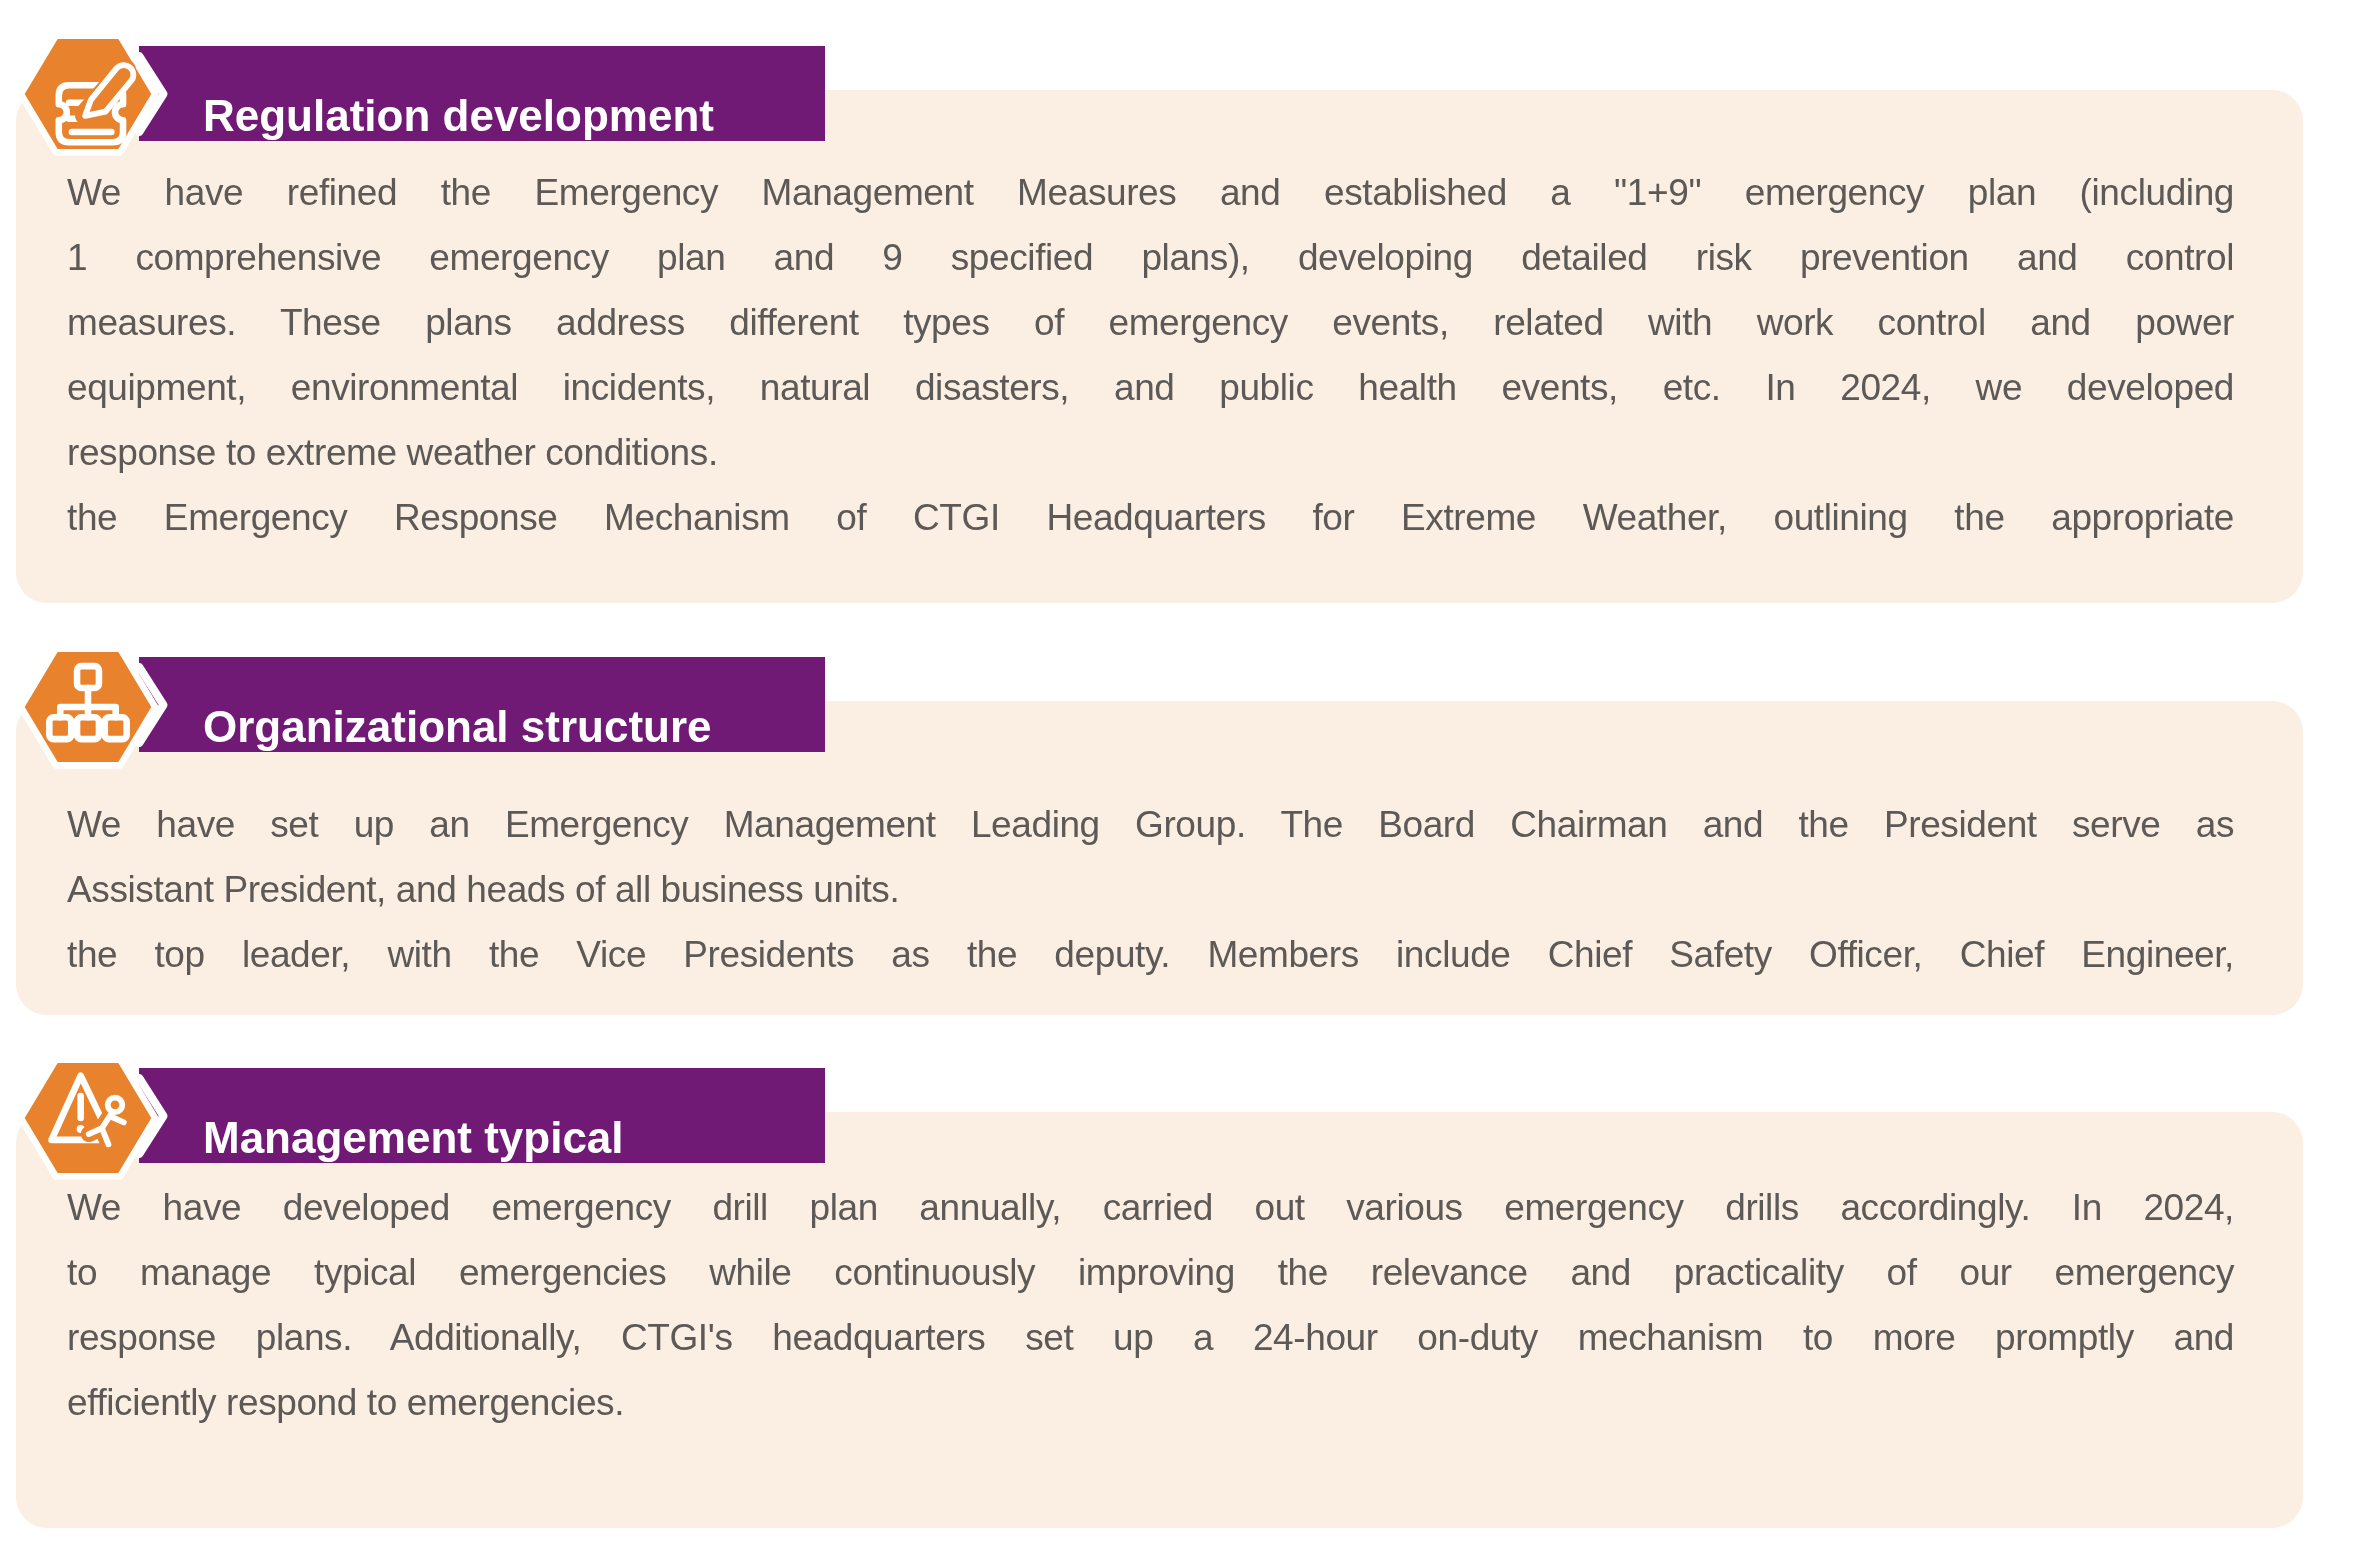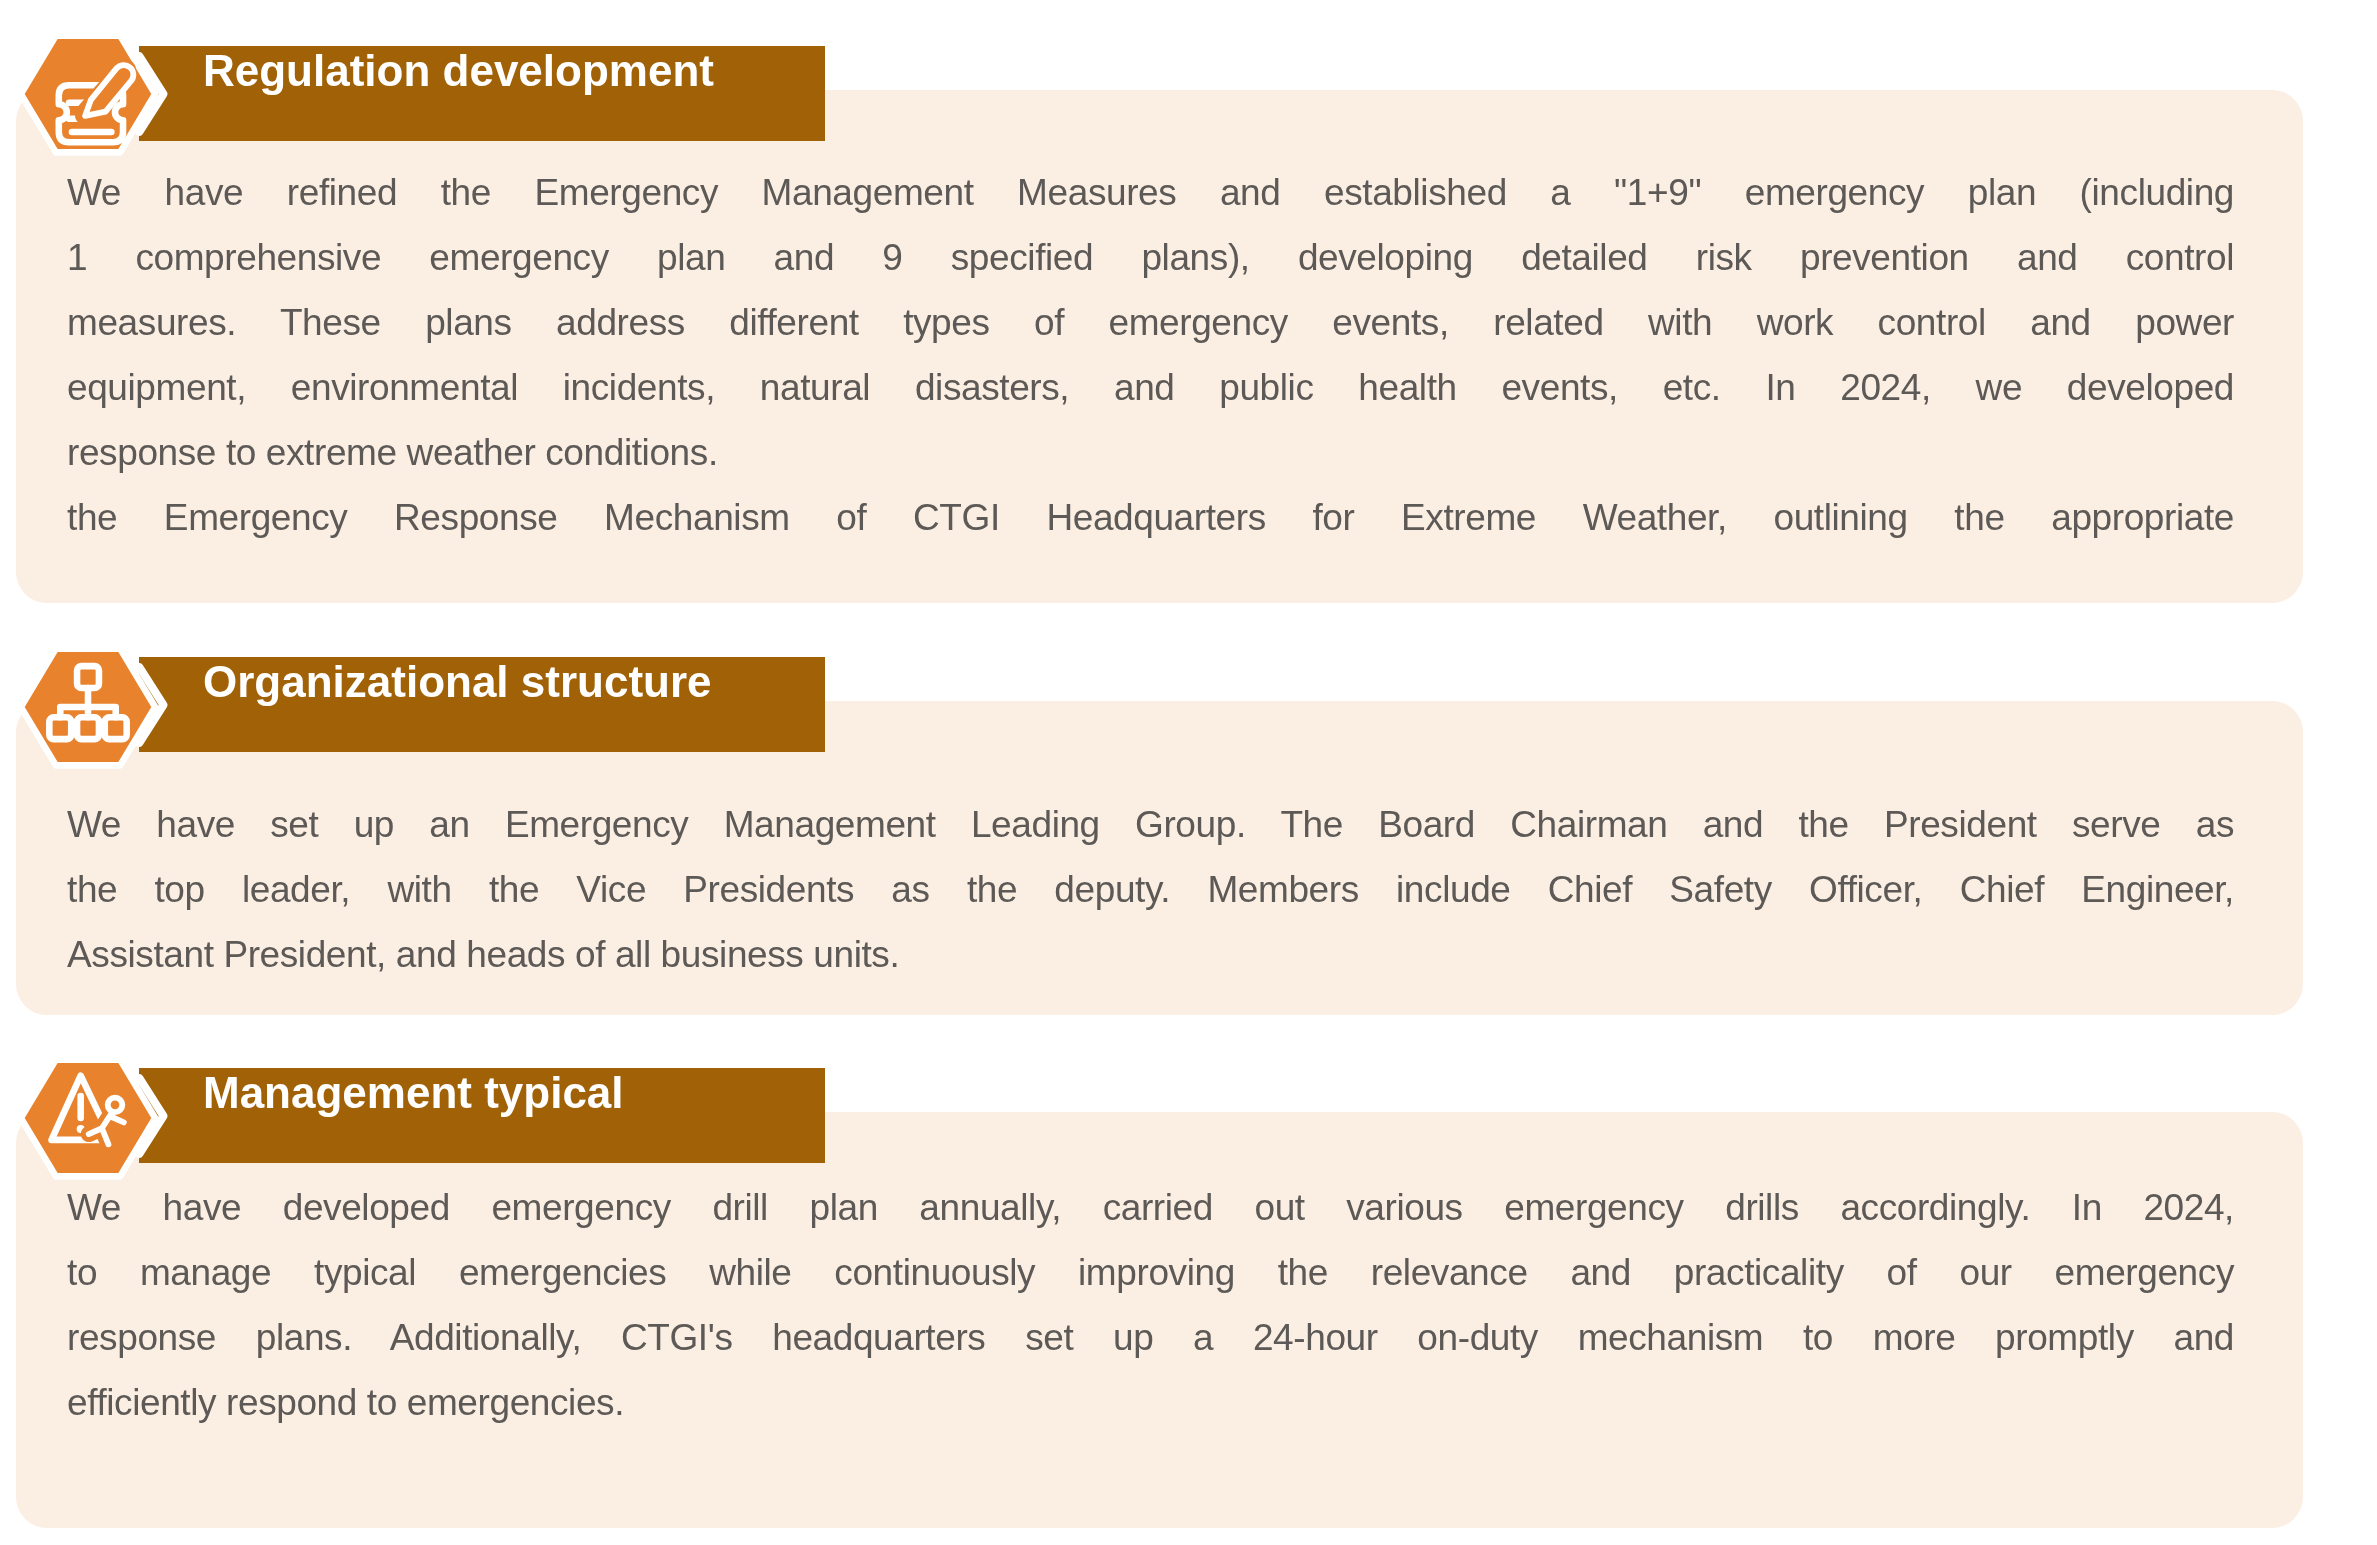--- a/index.html
+++ b/index.html
@@ -17,21 +17,21 @@
   .s3 .panel { top:1112px; height:416px; padding:63px 69px 17px 51px; }
   .line {
     font-size:37px; line-height:65px; color:#5C5956;
     letter-spacing:-0.4px; text-align:justify; text-align-last:justify;
     text-justify:inter-word; white-space:normal;
   }
   .line.last { text-align-last:left; }
   
   .bar {
     position:absolute; left:139px; width:686px; height:95px;
-    background:#a16207; display:flex; align-items:flex-start;
+    background:#701a75; display:flex; align-items:flex-end;
     padding-left:64px; box-sizing:border-box;
   }
   .s1 .bar { top:46px; } .s2 .bar { top:657px; } .s3 .bar { top:1068px; }
   .bar .title {
     color:#FFFFFF; font-size:44px; font-weight:700; letter-spacing:0px;
     white-space:nowrap;
   }
   
   .badge { position:absolute; left:14.6px; width:146px; height:126px; }
   .s1 .badge { top:31px; } .s2 .badge { top:644px; } .s3 .badge { top:1055px; }
@@ -67,22 +67,22 @@
       <path d="M 96 116 L 104 94 L 139 51 A 13 13 0 0 1 159 68 L 124 110 L 96 116 Z" fill="none" stroke="#FFFFFF" stroke-width="8" stroke-linecap="round" stroke-linejoin="round"></path>
     </svg>
     <svg class="chev" viewBox="0 0 50 118">
       <path d="M 7 7 L 40 59 L 7 111" fill="none" stroke="#FFFFFF" stroke-width="11" stroke-linecap="round" stroke-linejoin="round"></path>
     </svg>
   </section>
 
   <section class="s2">
     <div class="panel">
       <div class="line">We have set up an Emergency Management Leading Group. The Board Chairman and the President serve as</div>
+      <div class="line last">Assistant President, and heads of all business units.</div>
       <div class="line">the top leader, with the Vice Presidents as the deputy. Members include Chief Safety Officer, Chief Engineer,</div>
-      <div class="line last">Assistant President, and heads of all business units.</div>
     </div>
     <div class="bar">
       <span class="title">Organizational structure</span>
     </div>
     <svg class="badge" viewBox="0 0 200 172">
       <polygon points="8,86 56,6 144,6 192,86 144,166 56,166" fill="#E8822C" stroke="#FFFFFF" stroke-width="9" stroke-linejoin="round"></polygon>
       <rect x="85" y="30" width="30" height="30" rx="6" fill="none" stroke="#FFFFFF" stroke-width="9"></rect>
       <path d="M 100 60 V 86 M 62 86 H 138 M 62 86 V 100 M 100 86 V 100 M 138 86 V 100" fill="none" stroke="#FFFFFF" stroke-width="9" stroke-linecap="round" stroke-linejoin="round"></path>
       <rect x="47" y="100" width="30" height="30" rx="6" fill="none" stroke="#FFFFFF" stroke-width="9"></rect>
       <rect x="85" y="100" width="30" height="30" rx="6" fill="none" stroke="#FFFFFF" stroke-width="9"></rect>

